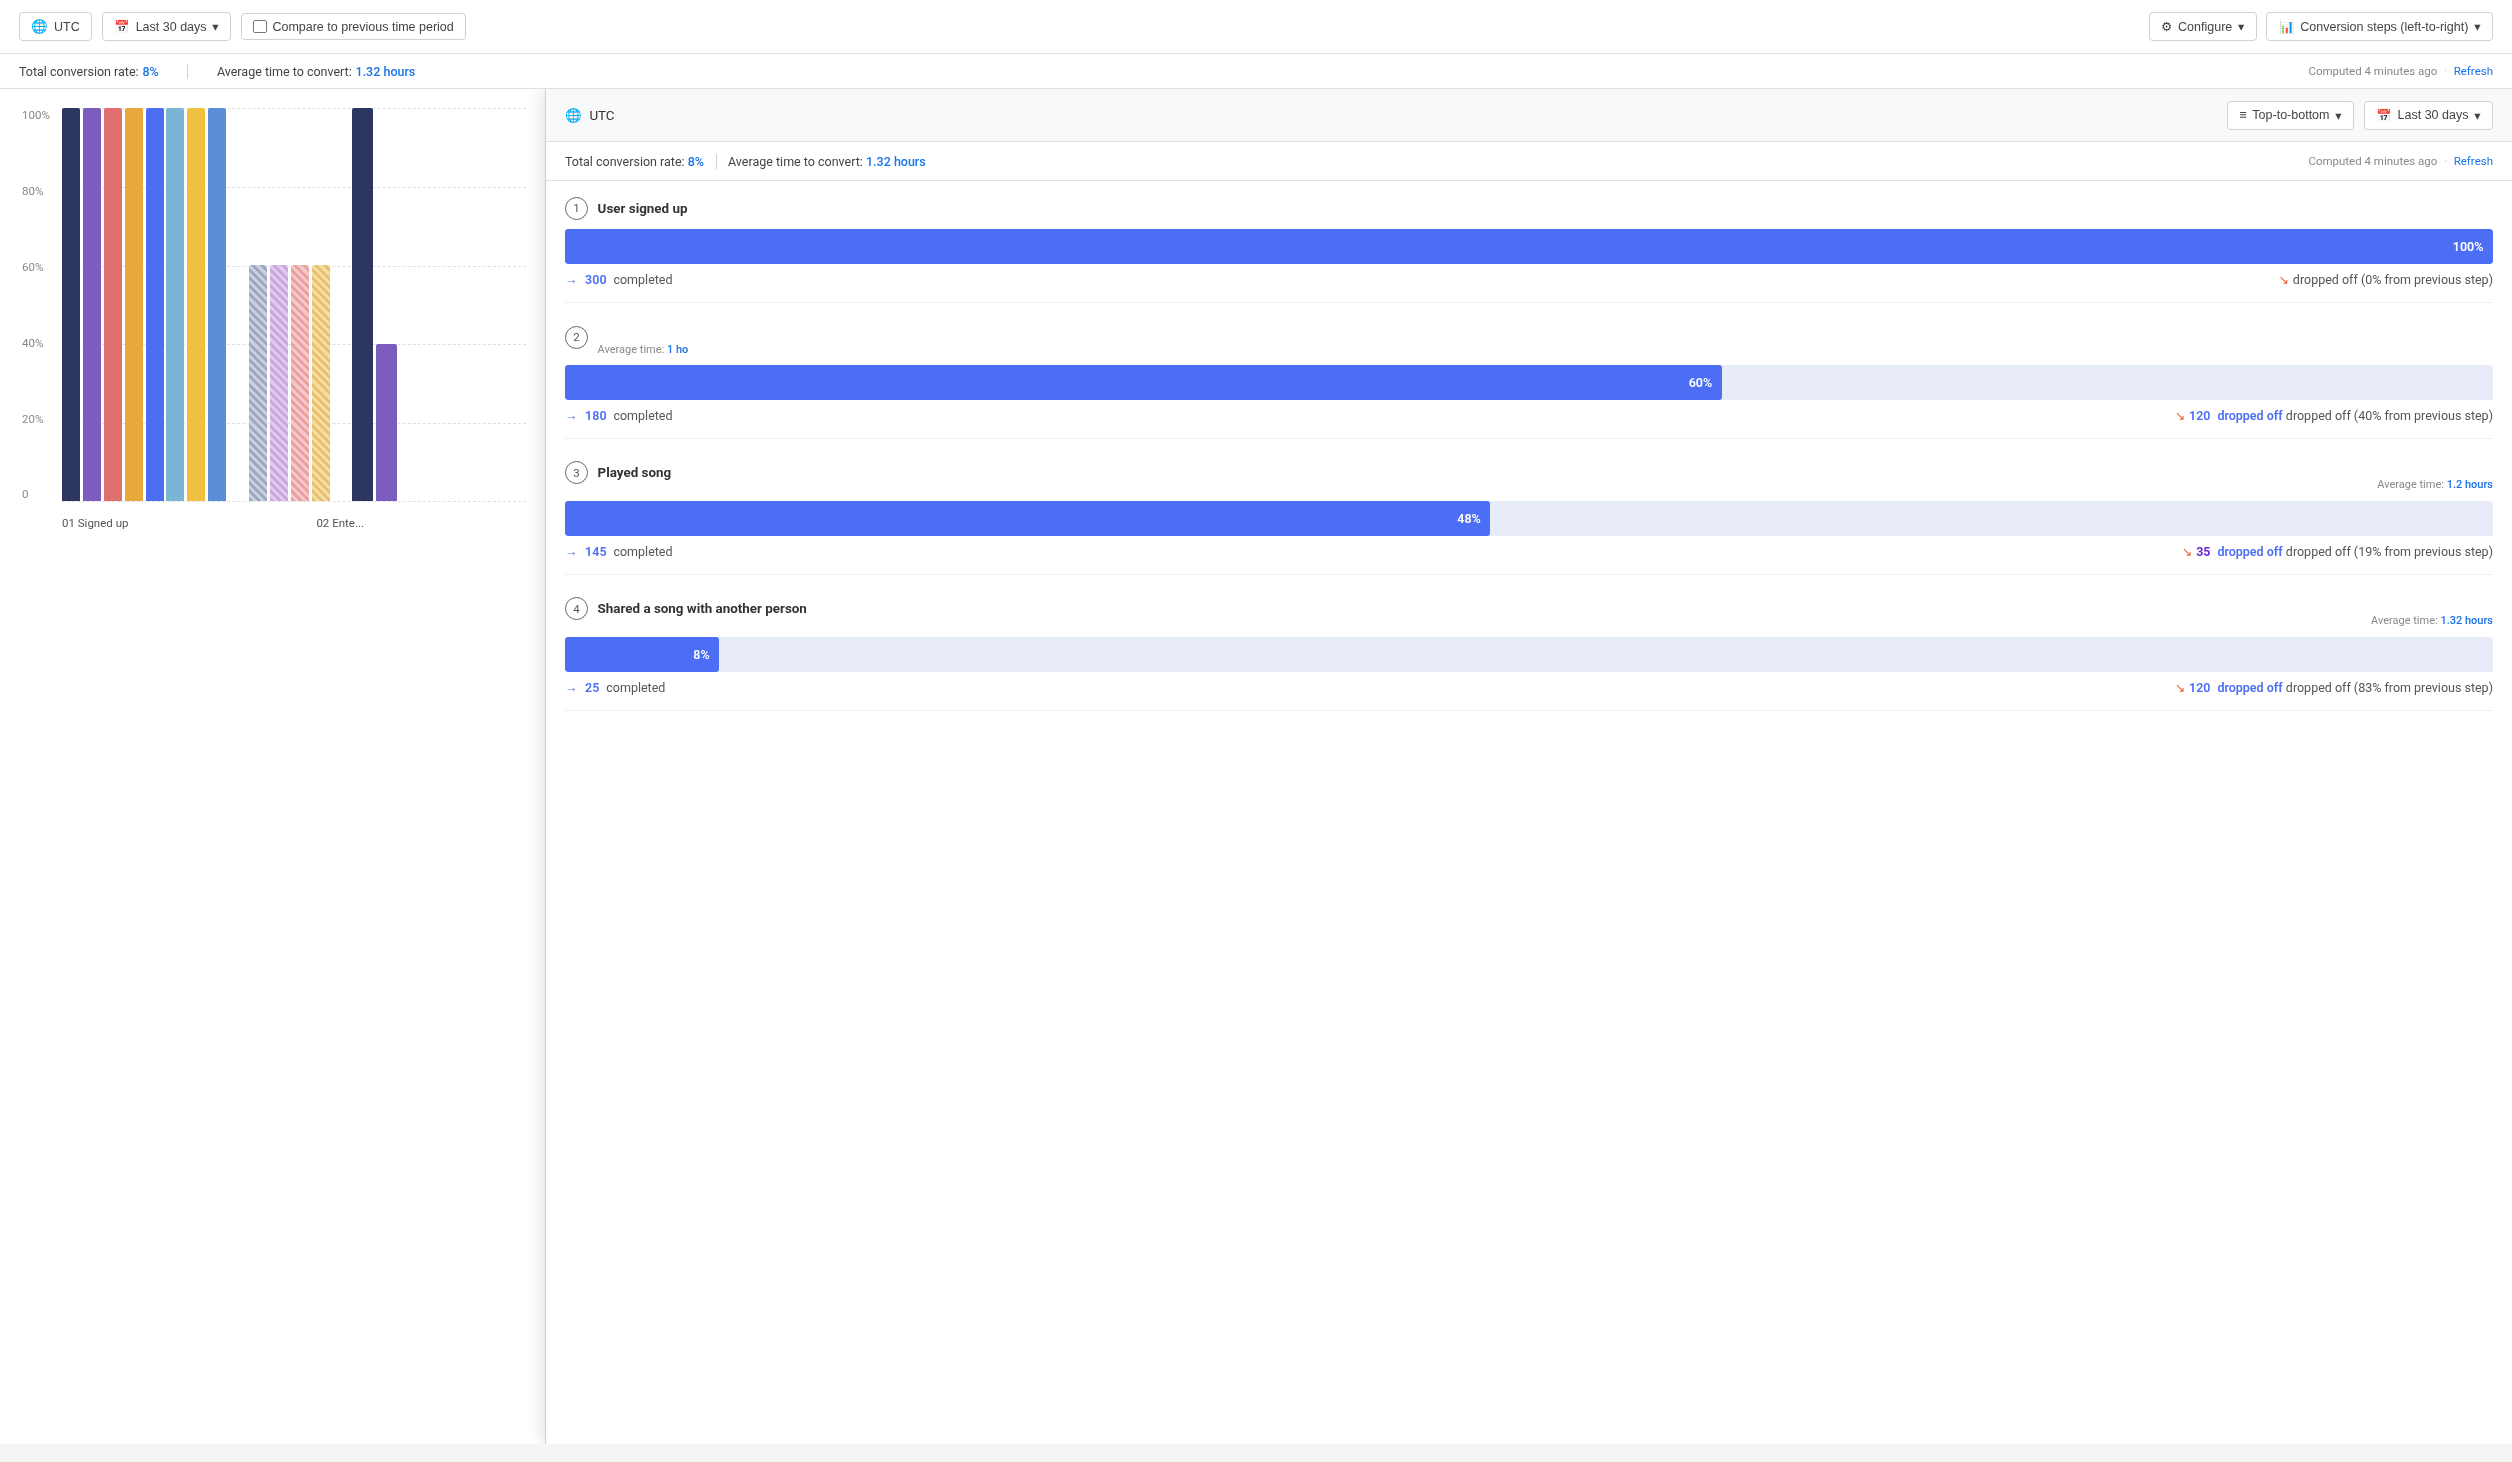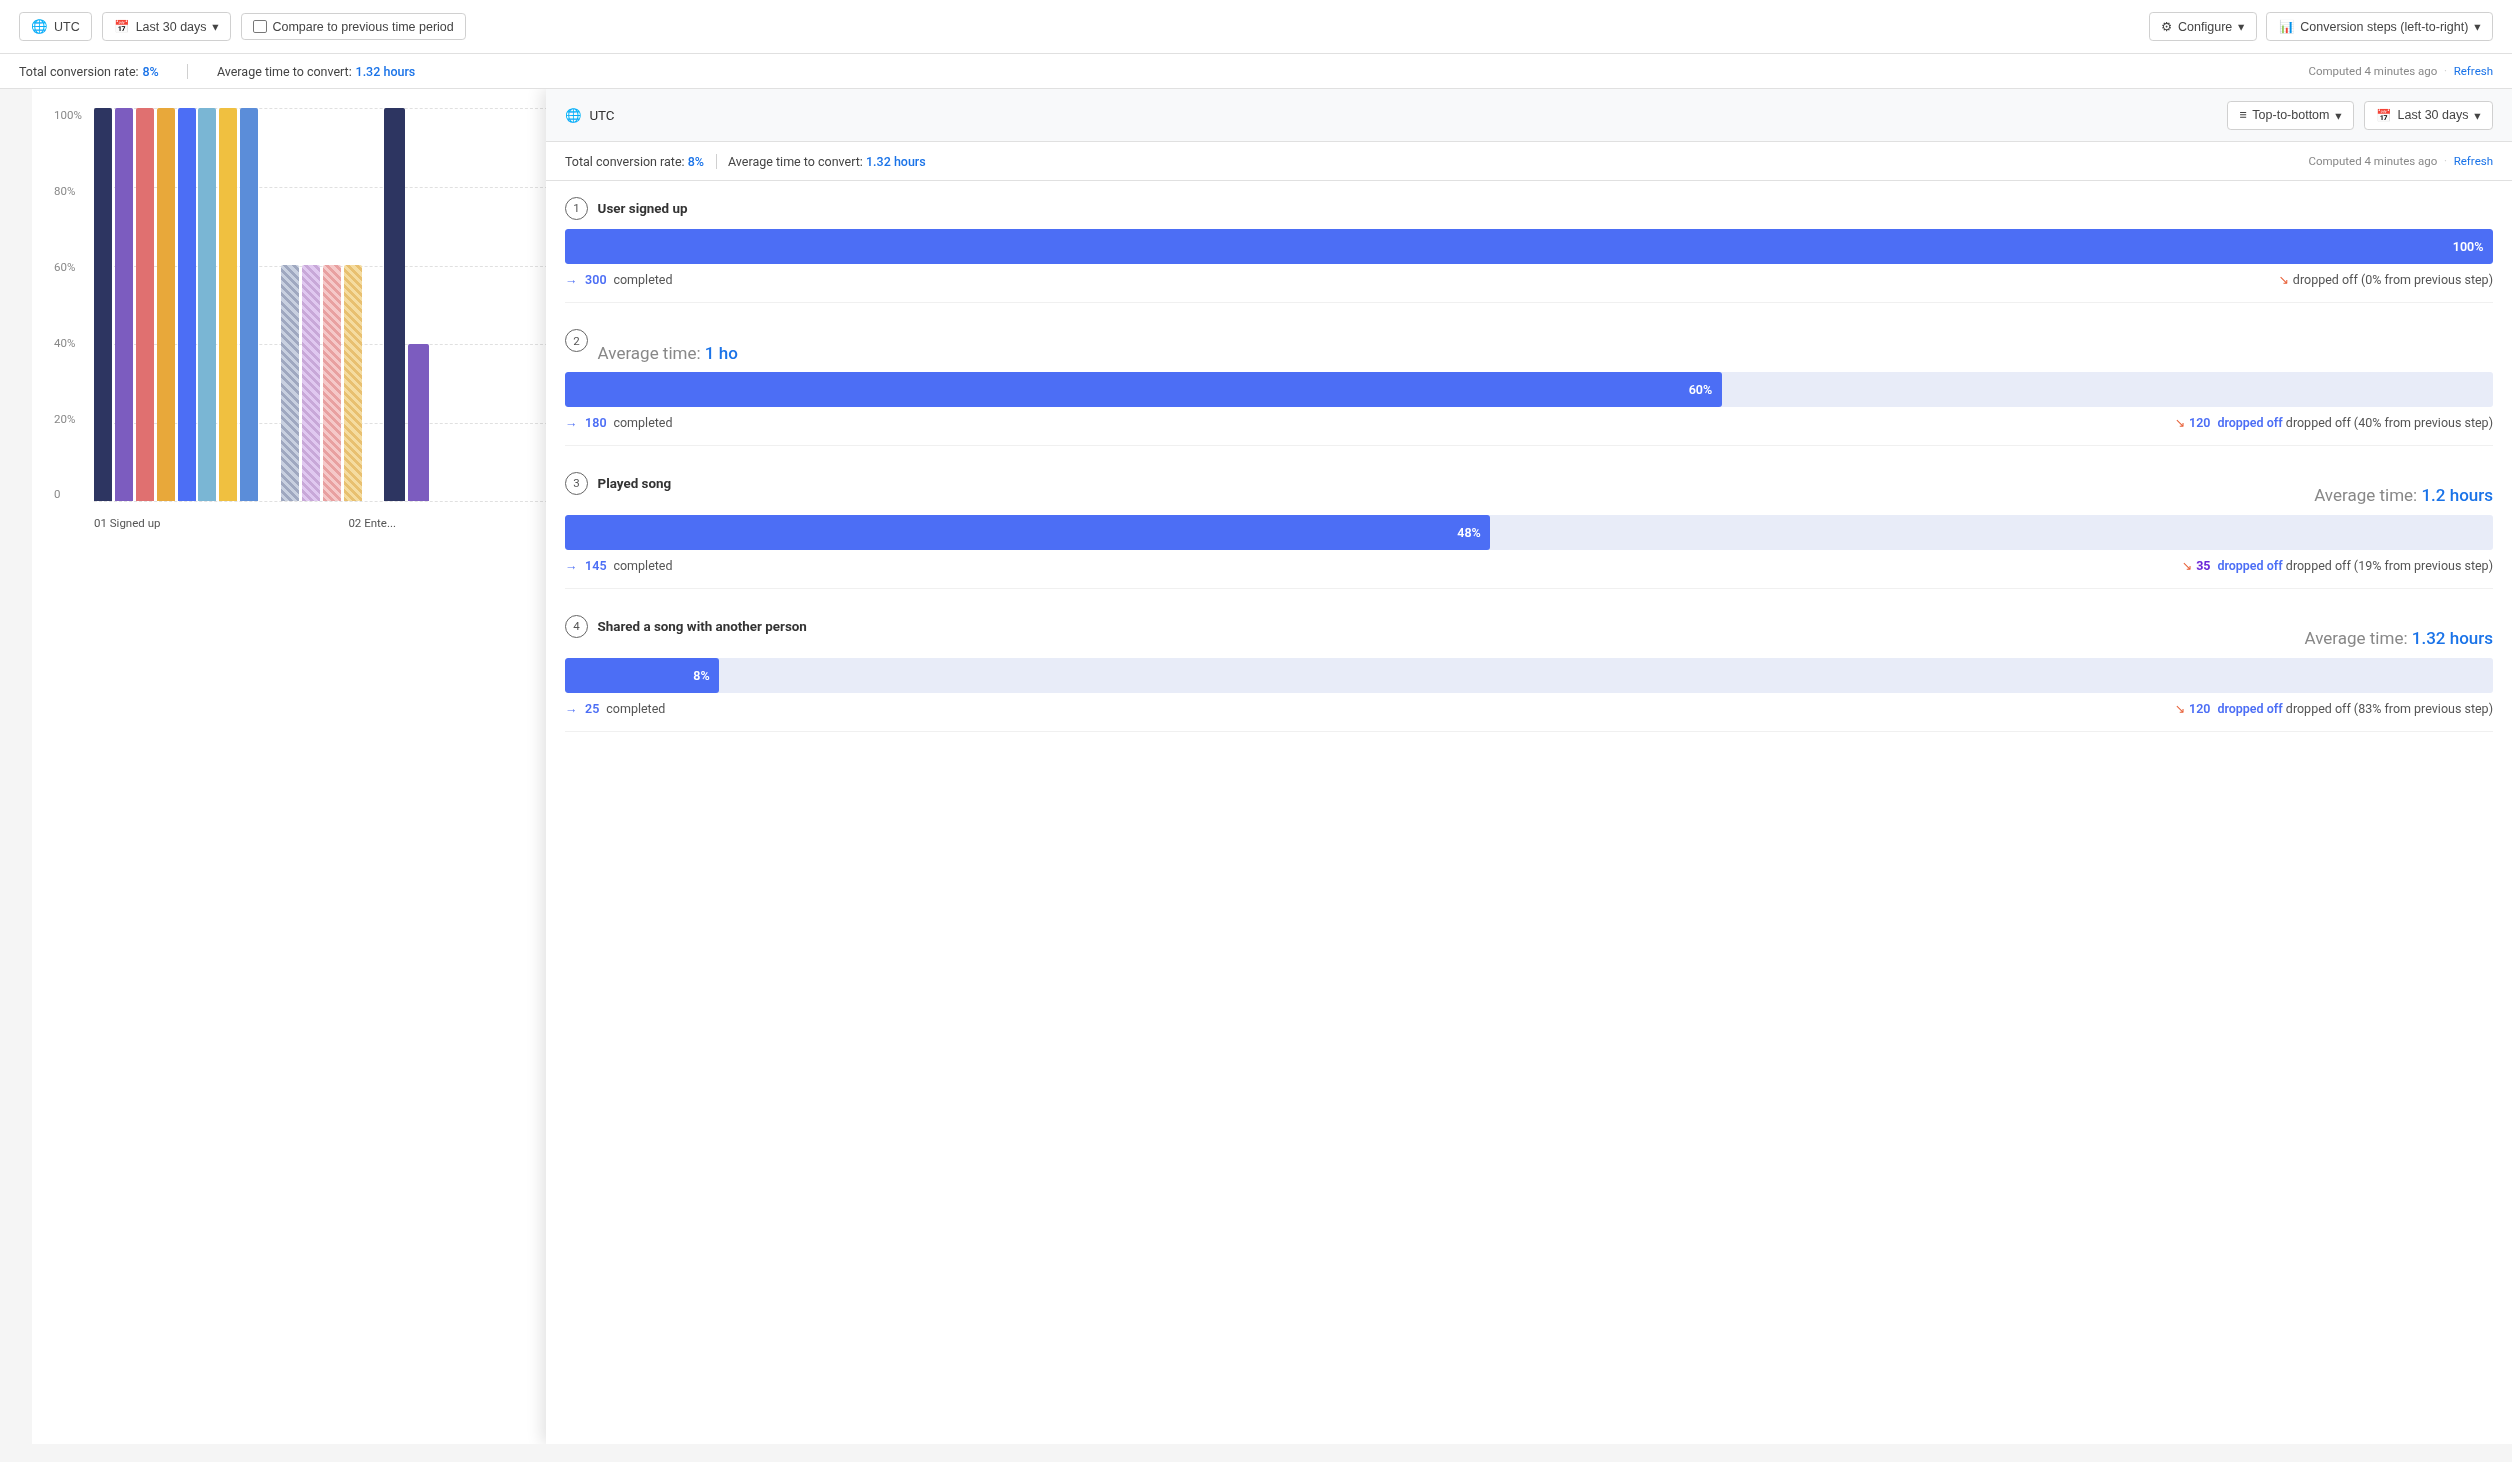--- a/index.html
+++ b/index.html
@@ -71,21 +71,20 @@
     .stat-divider { width: 1px; height: 15.3px; background: #d0d0d0; margin: 0 9.6px; }
     .accent-blue { color: #1a73e8; font-weight: 500; }
     .link-blue { color: #1a73e8; cursor: pointer; text-decoration: none; }
 
     
     .main-content {
       display: flex;
       position: relative;
       height: calc(100vh - 107px);
       overflow: hidden;
-      padding-left: 32px;
     }
 
     
     .chart-area {
       flex: 0 0 546px;
       background: #fff;
       border-right: 1px solid #e0e0e0;
       padding: 19px;
       overflow: hidden;
     }
@@ -175,21 +174,21 @@
       margin-right: 9.6px;
       flex-shrink: 0;
     }
     .step-title {
       font-size: 13.4px;
       font-weight: 700;
       color: #333;
       flex: 1;
     }
     .step-avg-time {
-      font-size: 17px;
+      font-size: 11px;
       color: #888;
       margin-top: 24px;
     }
     .step-avg-time .accent-blue { color: #1a73e8; }
 
     .progress-bar-container {
       background: #e8ecf8;
       border-radius: 2.9px;
       height: 35px;
       position: relative;

